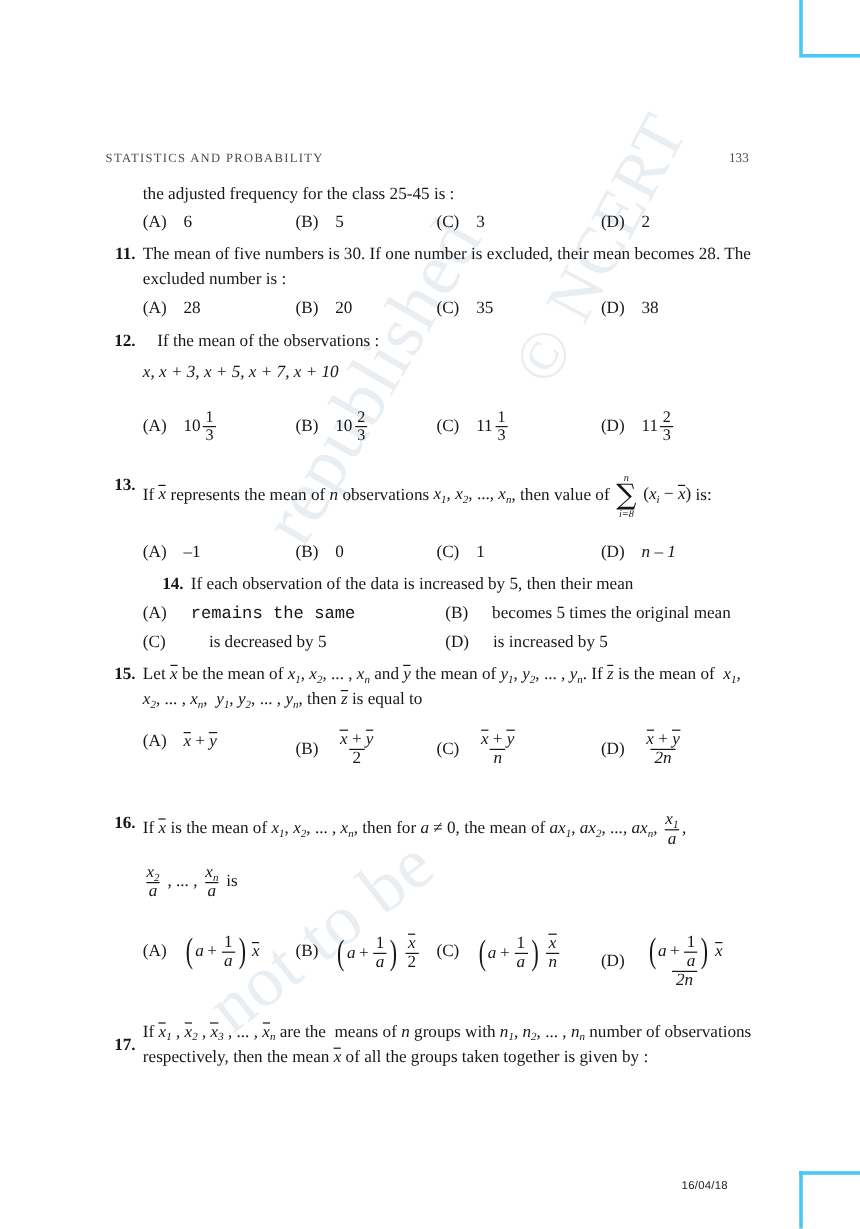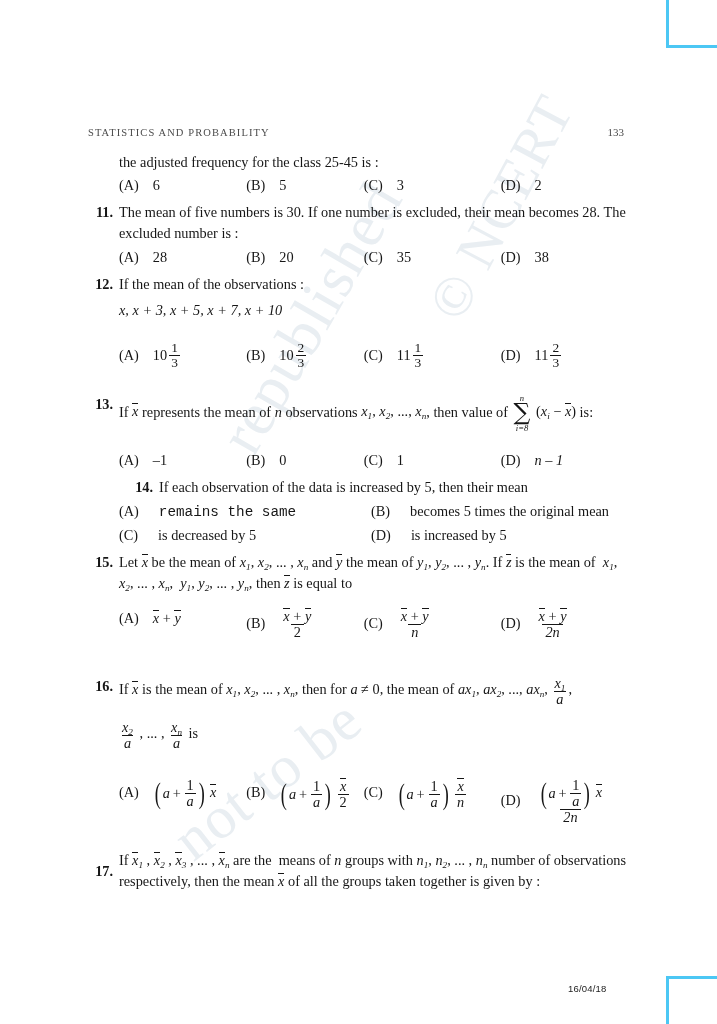--- a/index.html
+++ b/index.html
@@ -234,21 +234,21 @@
       <div class="opt">
         <span class="olbl">(C)</span>
         <span class="oval">35</span>
       </div>
       <div class="opt">
         <span class="olbl">(D)</span>
         <span class="oval">38</span>
       </div>
     </div>
 
-    <div class="qrow" style="margin-top:6px;">
+    <div class="qrow" style="margin-top:6px;gap:12px;">
       <div class="qnum">12.</div>
       <div class="qbody">If the mean of the observations :</div>
     </div>
     <div class="indent it" style="margin-top:5px;">x, x + 3, x + 5, x + 7, x + 10</div>
 
     <div class="opts c4" style="margin-top:20px;">
       <div class="opt">
         <span class="olbl">(A)</span>
         <span class="oval">
           <span class="mixed">
@@ -347,21 +347,21 @@
         <span class="oval" style="padding-left:20px;font-family:Liberation Mono, monospace;">remains the same</span>
       </div>
       <div class="opt">
         <span class="olbl">(B)</span>
         <span class="oval" style="padding-left:20px;">becomes 5 times the original mean</span>
       </div>
     </div>
     <div class="opts c2" style="margin-top:2px;">
       <div class="opt">
         <span class="olbl">(C)</span>
-        <span class="oval" style="padding-left:20px;">is decreased by 5</span>
+        <span class="oval" style="padding-left:36px;">is decreased by 5</span>
       </div>
       <div class="opt">
         <span class="olbl">(D)</span>
         <span class="oval" style="padding-left:20px;">is increased by 5</span>
       </div>
     </div>
 
     <div class="qrow" style="margin-top:6px;">
       <div class="qnum">15.</div>
       <div class="qbody">

